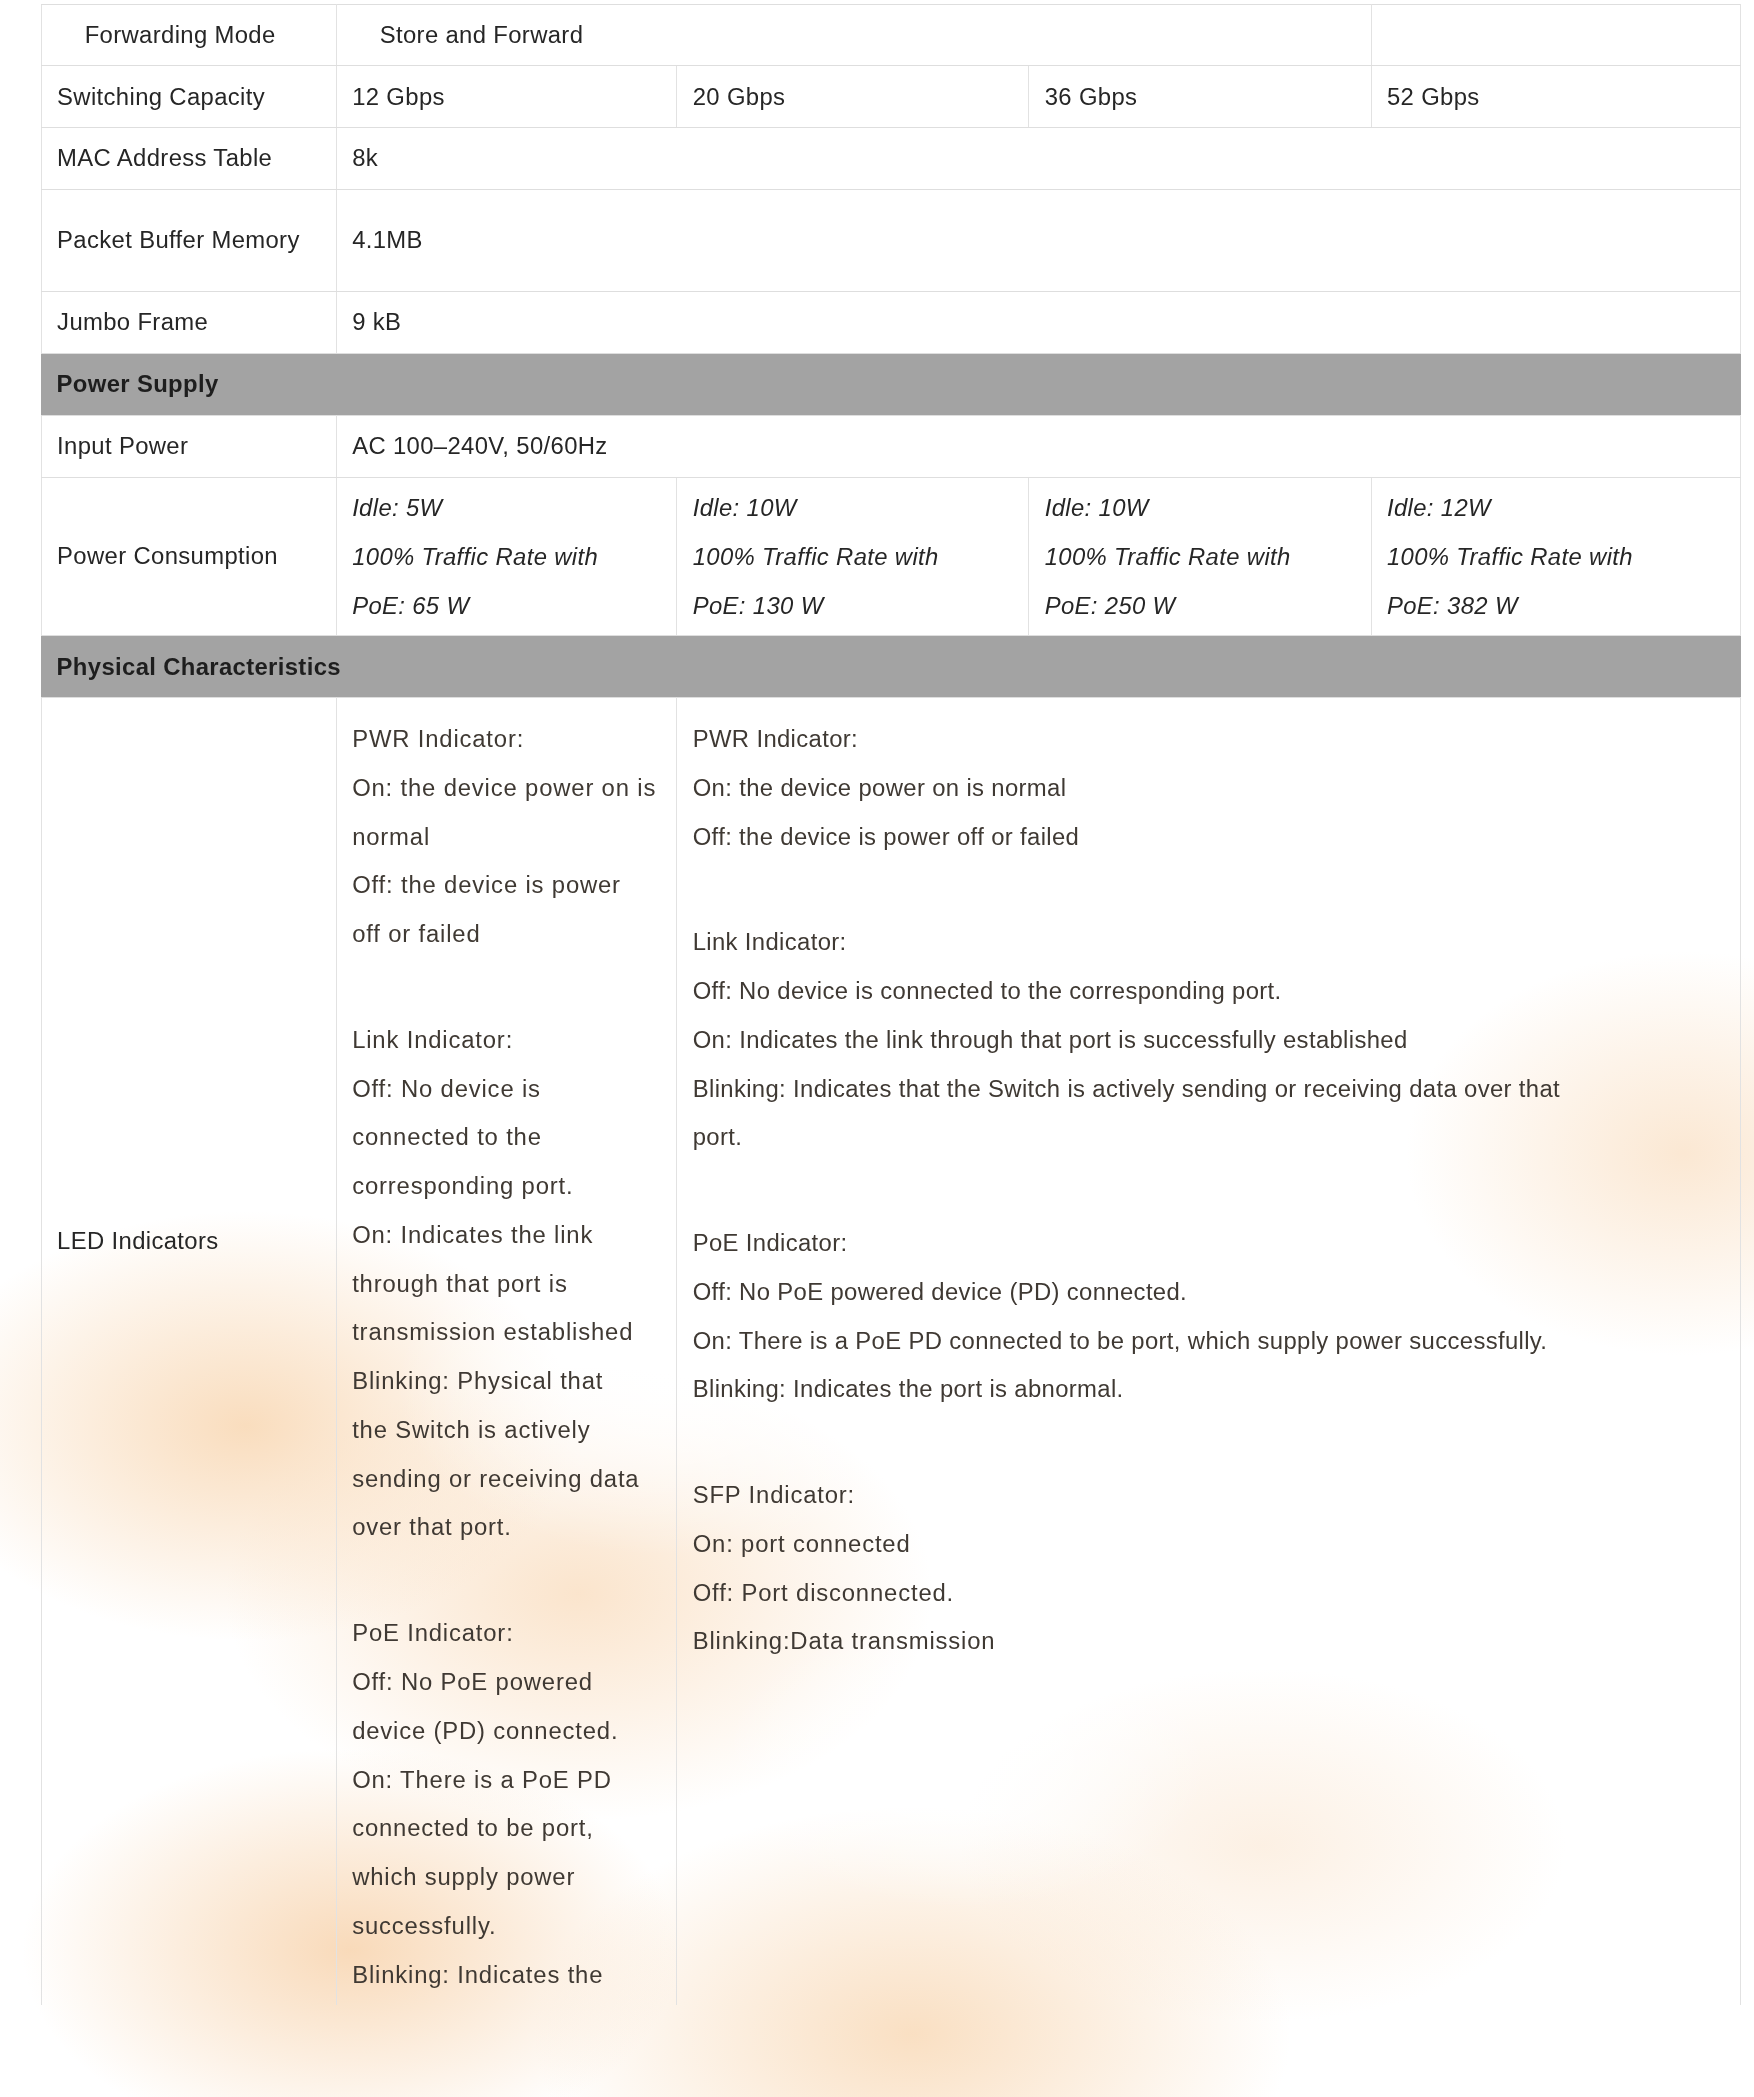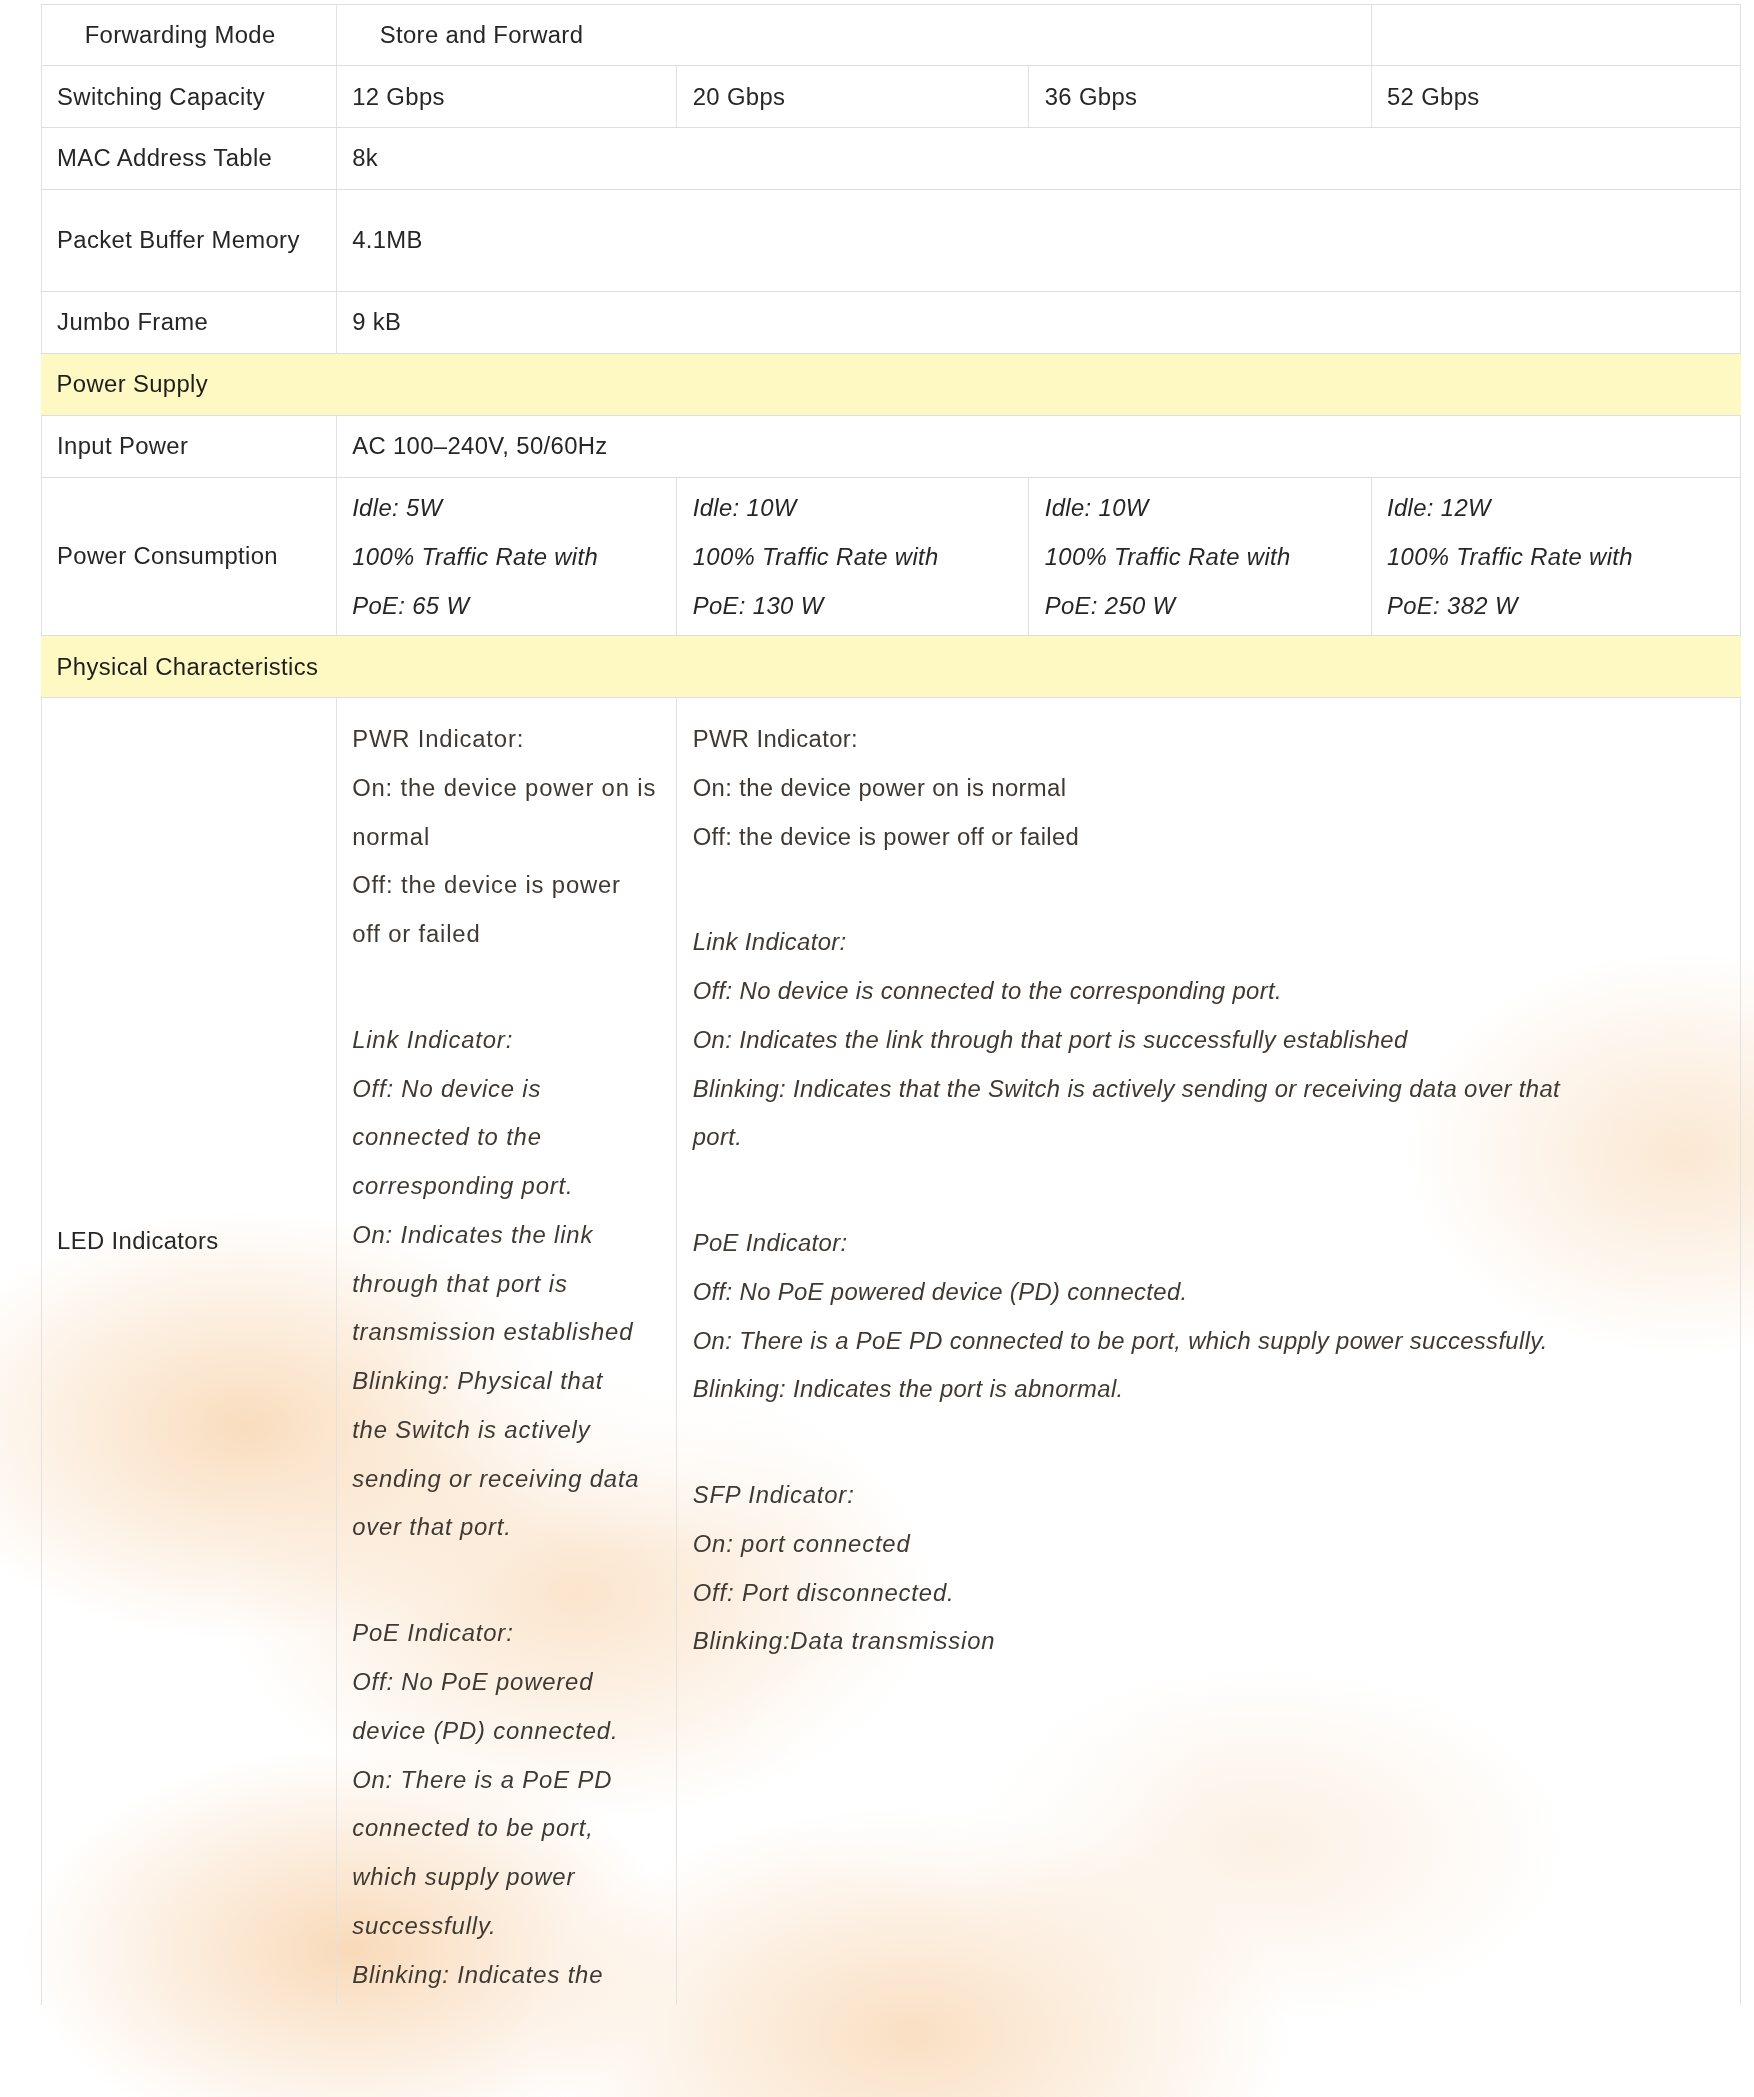--- a/index.html
+++ b/index.html
@@ -47,38 +47,39 @@
   tr.r-fwd     td { height:3.20vw;padding-left:43px; }
   tr.r-swcap   td { height:3.20vw; }
   tr.r-pfr     td { height:5.80vw; }
   tr.r-mac     td { height:3.02vw; }
   tr.r-pbm     td { height:5.82vw; }
   tr.r-jumbo   td { height:3.25vw; }
   tr.r-input   td { height:3.20vw; }
   tr.r-pwrcons td { height:8.52vw; }
   tr.section td {
     height:3.17vw;
-    background:#fef9c3;
+    background:#a3a3a3;
     border:none;
     color:#1e1e1e;
+    font-weight:bold;
   }
   tr.r-pwrcons td p { line-height:2.80vw;font-style:italic; }
   tr.r-led td {
     vertical-align:top;
     border-bottom:none;
     padding-top:0.95vw;
     color:#3f3933;
   }
   tr.r-led td.led-label {
     padding-top:29.5vw;
     color:#262626;
   }
   .led-col p, .led-wide p { line-height:2.78vw; letter-spacing:0.035em; }
   .led-wide .blk-1 p, .led-wide .blk-2 p, .led-wide .blk-3 p { letter-spacing:0.015em; }
-  .blk + .blk { margin-top:3.25vw;font-style:italic; }
+  .blk + .blk { margin-top:3.25vw; }
 </style>
 </head>
 <body>
 
 <table class="spec">
   <colgroup>
     <col class="c-label">
       <col class="c-1">
       <col class="c-2">
       <col class="c-3">

